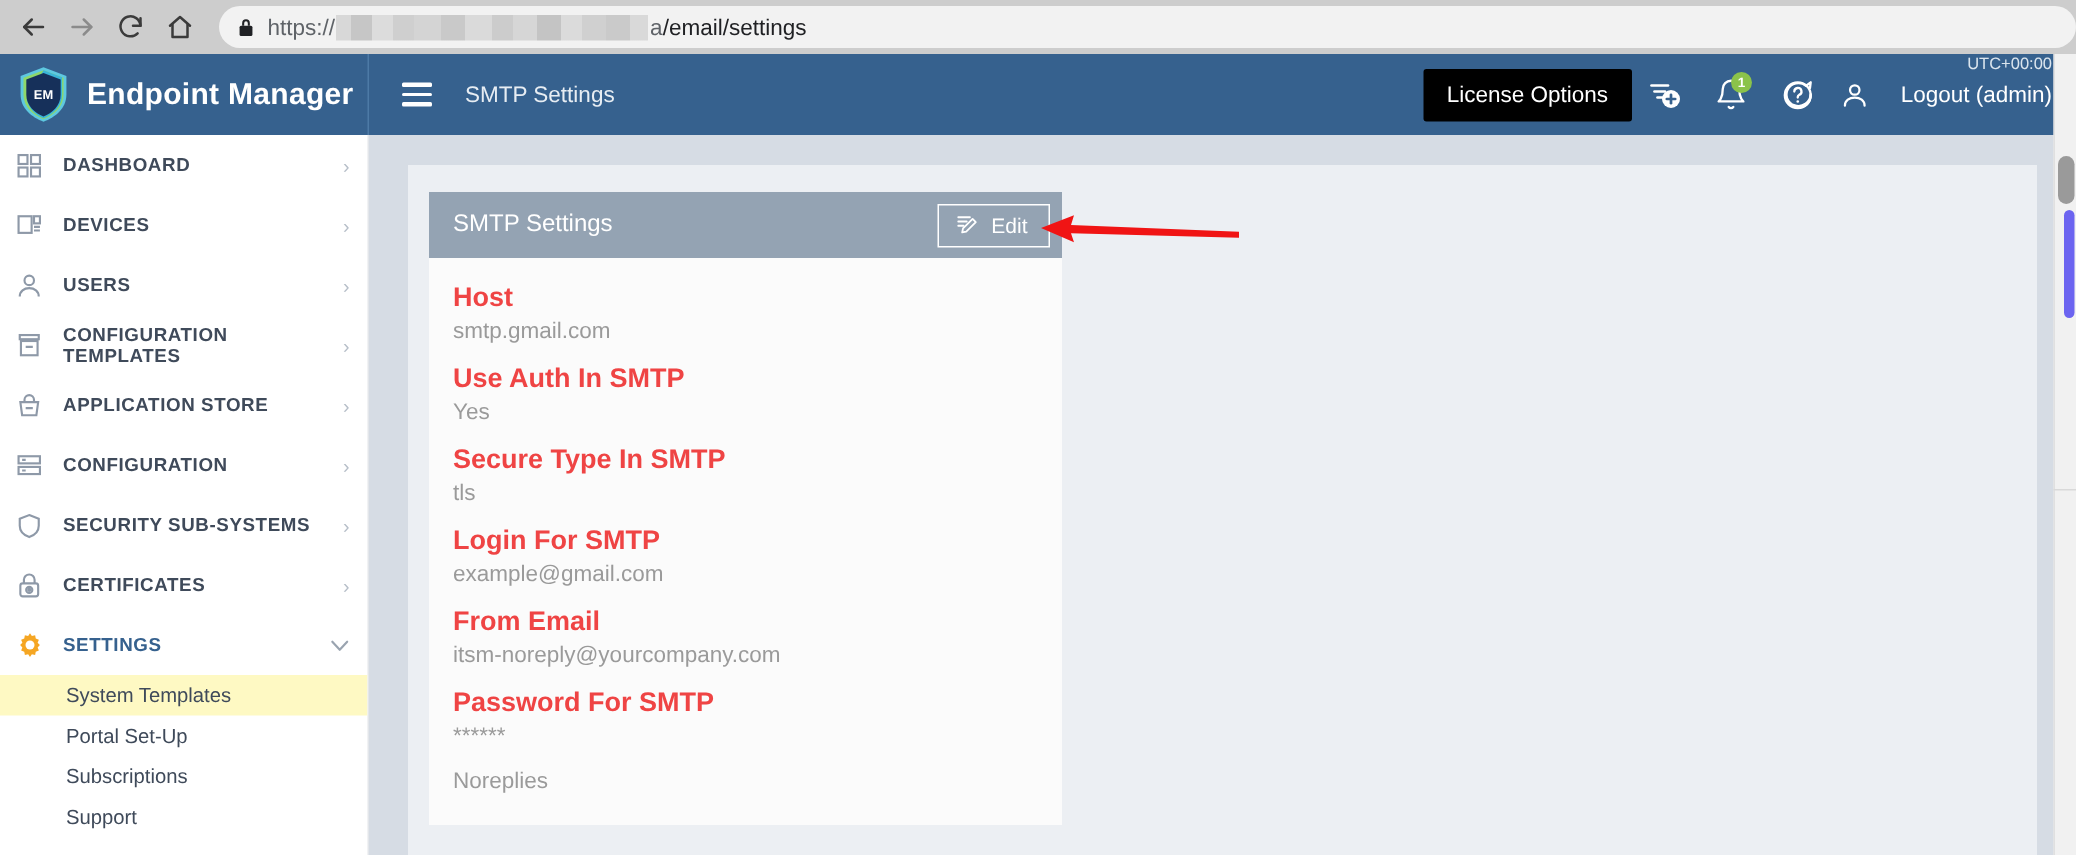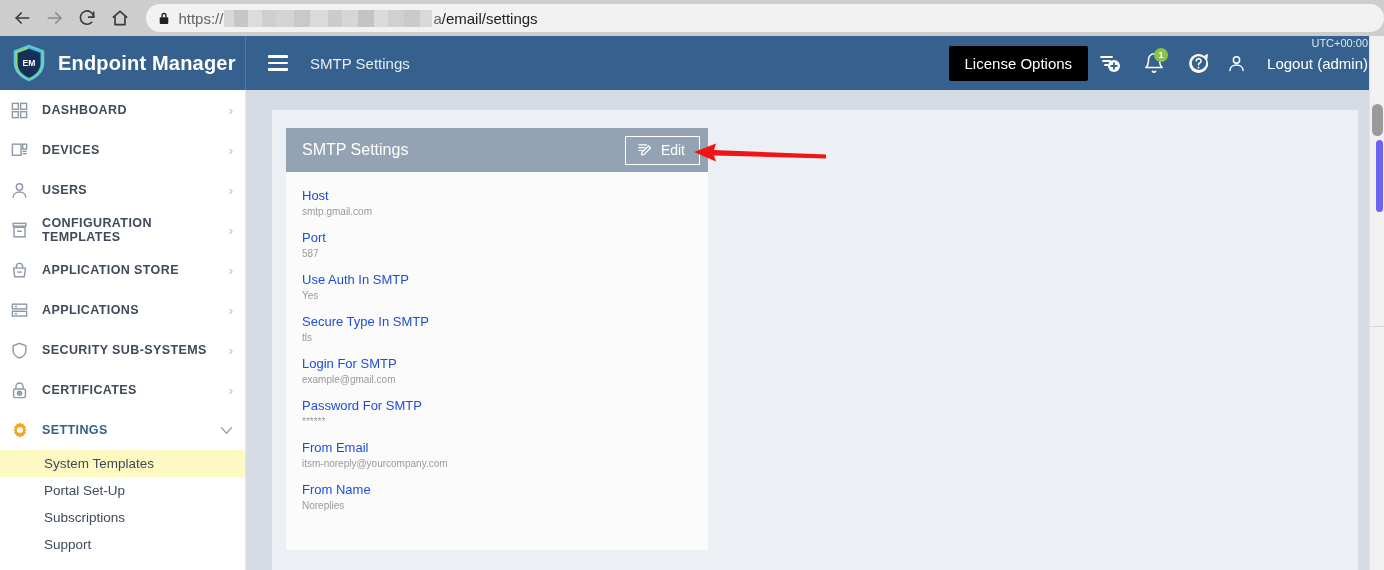--- a/index.html
+++ b/index.html
@@ -179,24 +179,24 @@
     display: flex; align-items: center; gap: 8px;
     border: 1px solid #ffffff; background: transparent;
     color: #ffffff; font-size: 14px;
     padding: 5px 14px 5px 10px; cursor: pointer;
     font-family: "Liberation Sans", sans-serif;
     margin-left: 32px;
   }
   .panel-body { padding: 16px 0 0 16px; }
   .field { margin-bottom: 13px; }
   .field-label {
-    font-size: 13px; font-weight: normal; color: #1d4ed8;
+    font-size: 18px; font-weight: bold; color: #ef4444;
     margin-bottom: 3px;
   }
-  .field-value { font-size: 10px; color: #9a9a9a; }
+  .field-value { font-size: 15px; color: #9a9a9a; }
 
   
   .arrow-annotation {
     position: absolute; left: 690px; top: 138px;
     width: 140px; height: 28px; pointer-events: none;
   }
 
   
   .scroll-track-outer {
     position: absolute; right: 0; top: 36px; width: 15px; height: 534px;
@@ -388,21 +388,21 @@
 
   <div class="nav-item">
     <span class="nav-icon">
       <svg width="19" height="19" viewBox="0 0 24 24" fill="none" stroke="currentColor" stroke-width="1.8">
         <rect x="3" y="4" width="18" height="6"></rect>
         <rect x="3" y="13" width="18" height="6"></rect>
         <line x1="6" y1="7" x2="9" y2="7"></line>
           <line x1="6" y1="16" x2="9" y2="16"></line>
       </svg>
     </span>
-    <span class="nav-label">APPLICATIONS</span>
+    <span class="nav-label">CONFIGURATION</span>
     <span class="nav-chev">›</span>
   </div>
 
   <div class="nav-item">
     <span class="nav-icon">
       <svg width="19" height="19" viewBox="0 0 24 24" fill="none" stroke="currentColor" stroke-width="1.8">
         <path d="M12 3l8 3v6c0 5-3.6 8-8 9.5C7.6 20 4 17 4 12V6z"></path>
       </svg>
     </span>
     <span class="nav-label">SECURITY SUB-SYSTEMS</span>
@@ -471,45 +471,40 @@
           <span>Edit</span>
         </button>
       </div>
 
       <div class="panel-body">
         <div class="field">
           <div class="field-label">Host</div>
           <div class="field-value">smtp.gmail.com</div>
         </div>
         <div class="field">
-          <div class="field-label">Port</div>
-          <div class="field-value">587</div>
-        </div>
-        <div class="field">
           <div class="field-label">Use Auth In SMTP</div>
           <div class="field-value">Yes</div>
         </div>
         <div class="field">
           <div class="field-label">Secure Type In SMTP</div>
           <div class="field-value">tls</div>
         </div>
         <div class="field">
           <div class="field-label">Login For SMTP</div>
           <div class="field-value">example@gmail.com</div>
         </div>
         <div class="field">
+          <div class="field-label">From Email</div>
+          <div class="field-value">itsm-noreply@yourcompany.com</div>
+        </div>
+        <div class="field">
           <div class="field-label">Password For SMTP</div>
           <div class="field-value">******</div>
         </div>
         <div class="field">
-          <div class="field-label">From Email</div>
-          <div class="field-value">itsm-noreply@yourcompany.com</div>
-        </div>
-        <div class="field">
-          <div class="field-label">From Name</div>
           <div class="field-value">Noreplies</div>
         </div>
       </div>
     </div>
 
   </div>
 </div>
 
 <div class="arrow-annotation">
   <svg width="140" height="28" viewBox="0 0 140 28">

